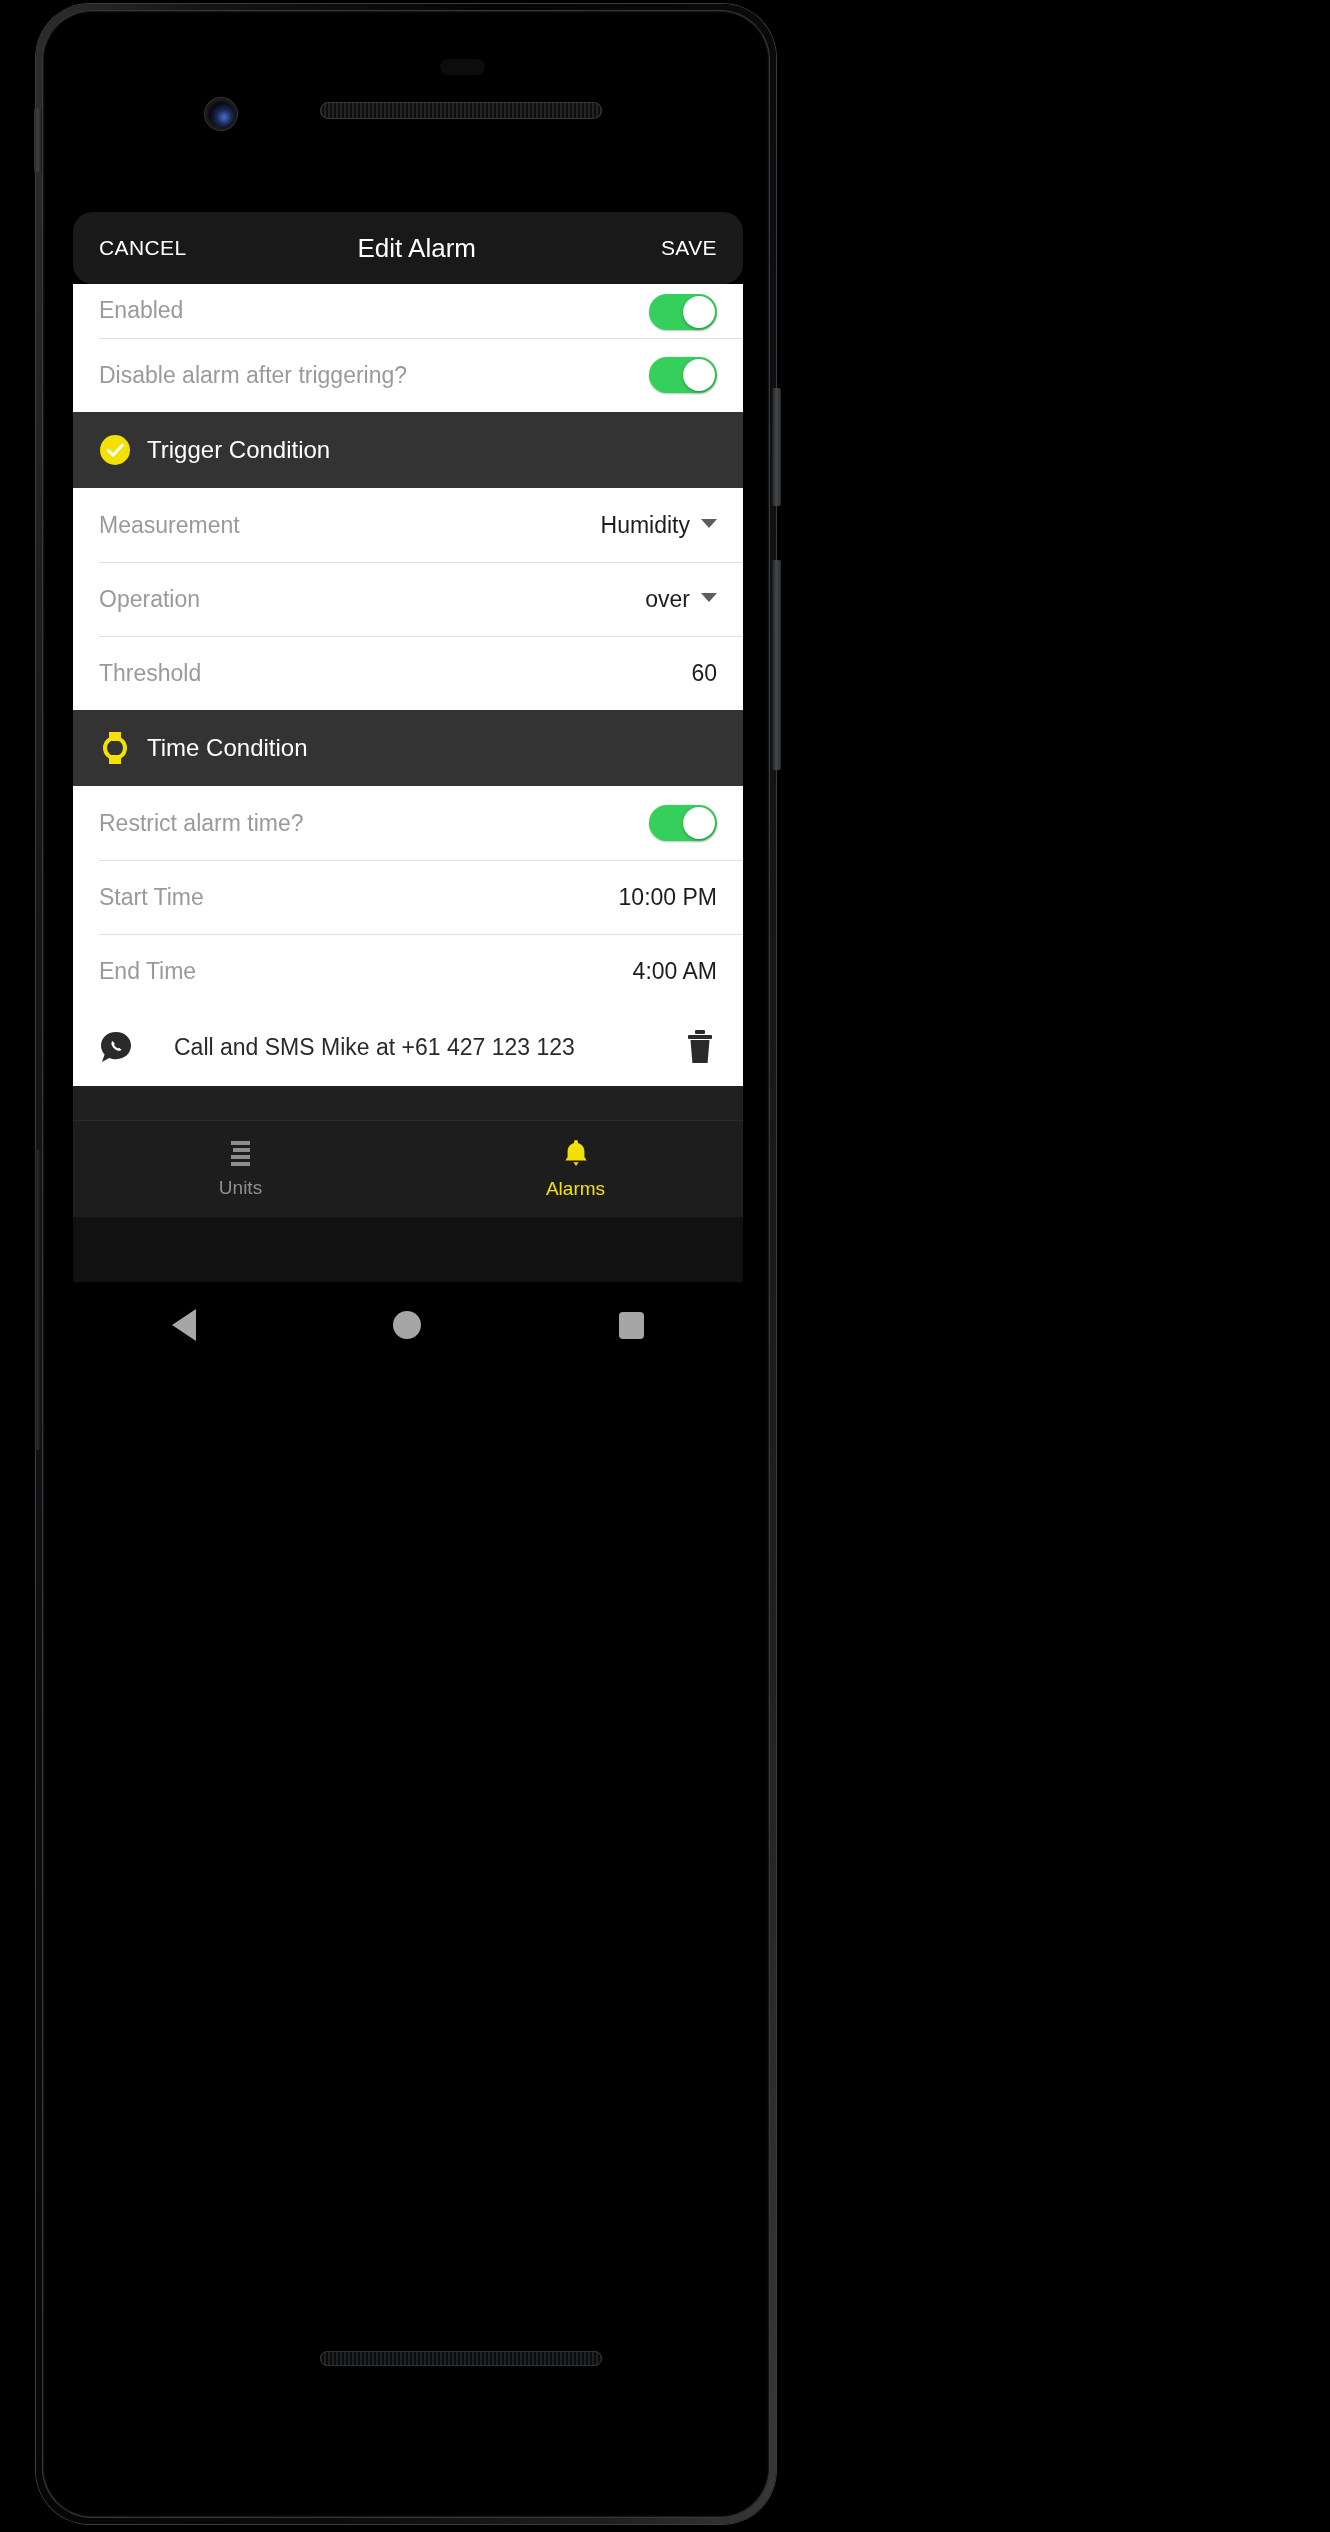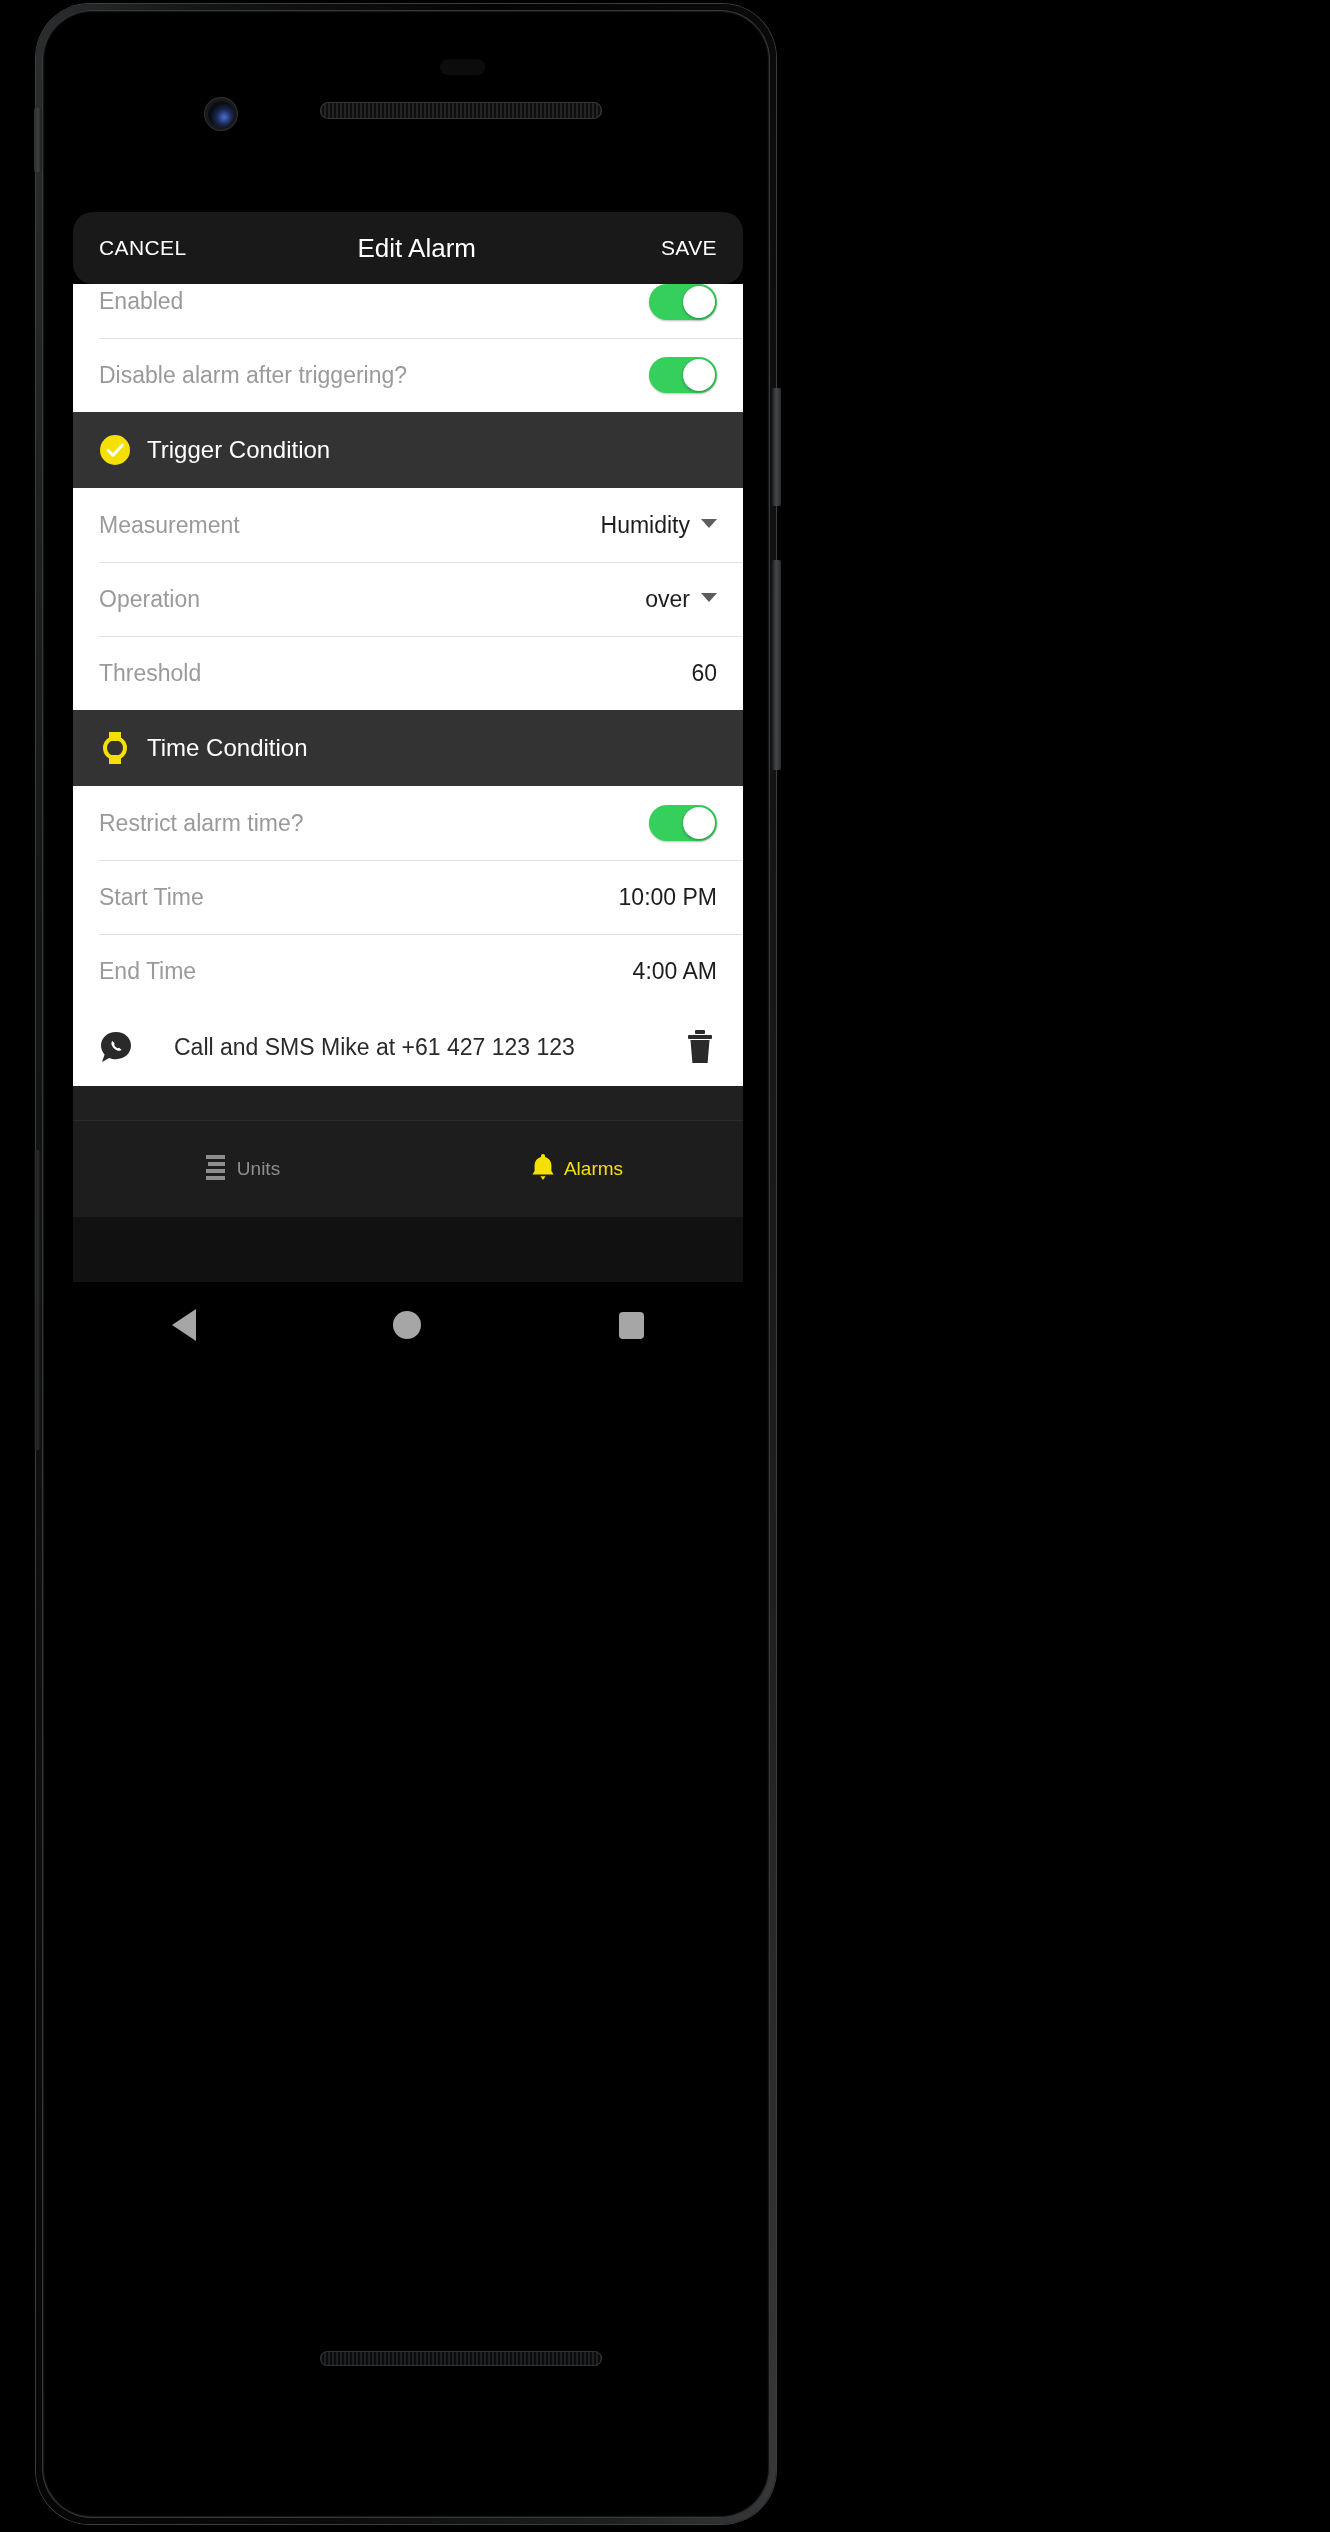--- a/index.html
+++ b/index.html
@@ -180,21 +180,21 @@
     border-right: 8px solid transparent;
     border-top: 9px solid #5d5d5d;
     vertical-align: middle;
     position: relative;
     top: -2px;
   }
 
   
   #row-enabled {
     height: 54px;
-    align-items: flex-start;
+    align-items: center;
     padding-bottom: 10px;
   }
   #row-enabled .row-label { position: relative; top: 4px; }
   #row-enabled .toggle { margin-bottom: -12px; }
 
   
   .toggle {
     width: 68px; height: 36px;
     border-radius: 18px;
     background: #35cf5c;
@@ -276,21 +276,21 @@
   
   #bottom-nav {
     display: flex;
     height: 96px;
     background: #1d1d1d;
     border-top: 1px solid #2b2b2b;
   }
   .nav-tab {
     flex: 1;
     display: flex;
-    flex-direction: row;
+    flex-direction: column;
     align-items: center;
     justify-content: center;
     cursor: pointer;
     gap: 6px;
   }
   .nav-label { font-size: 19px; }
   #tab-units .nav-label  { color: #8e8e8e; }
   #tab-alarms .nav-label { color: #f5e003; }
 
   

